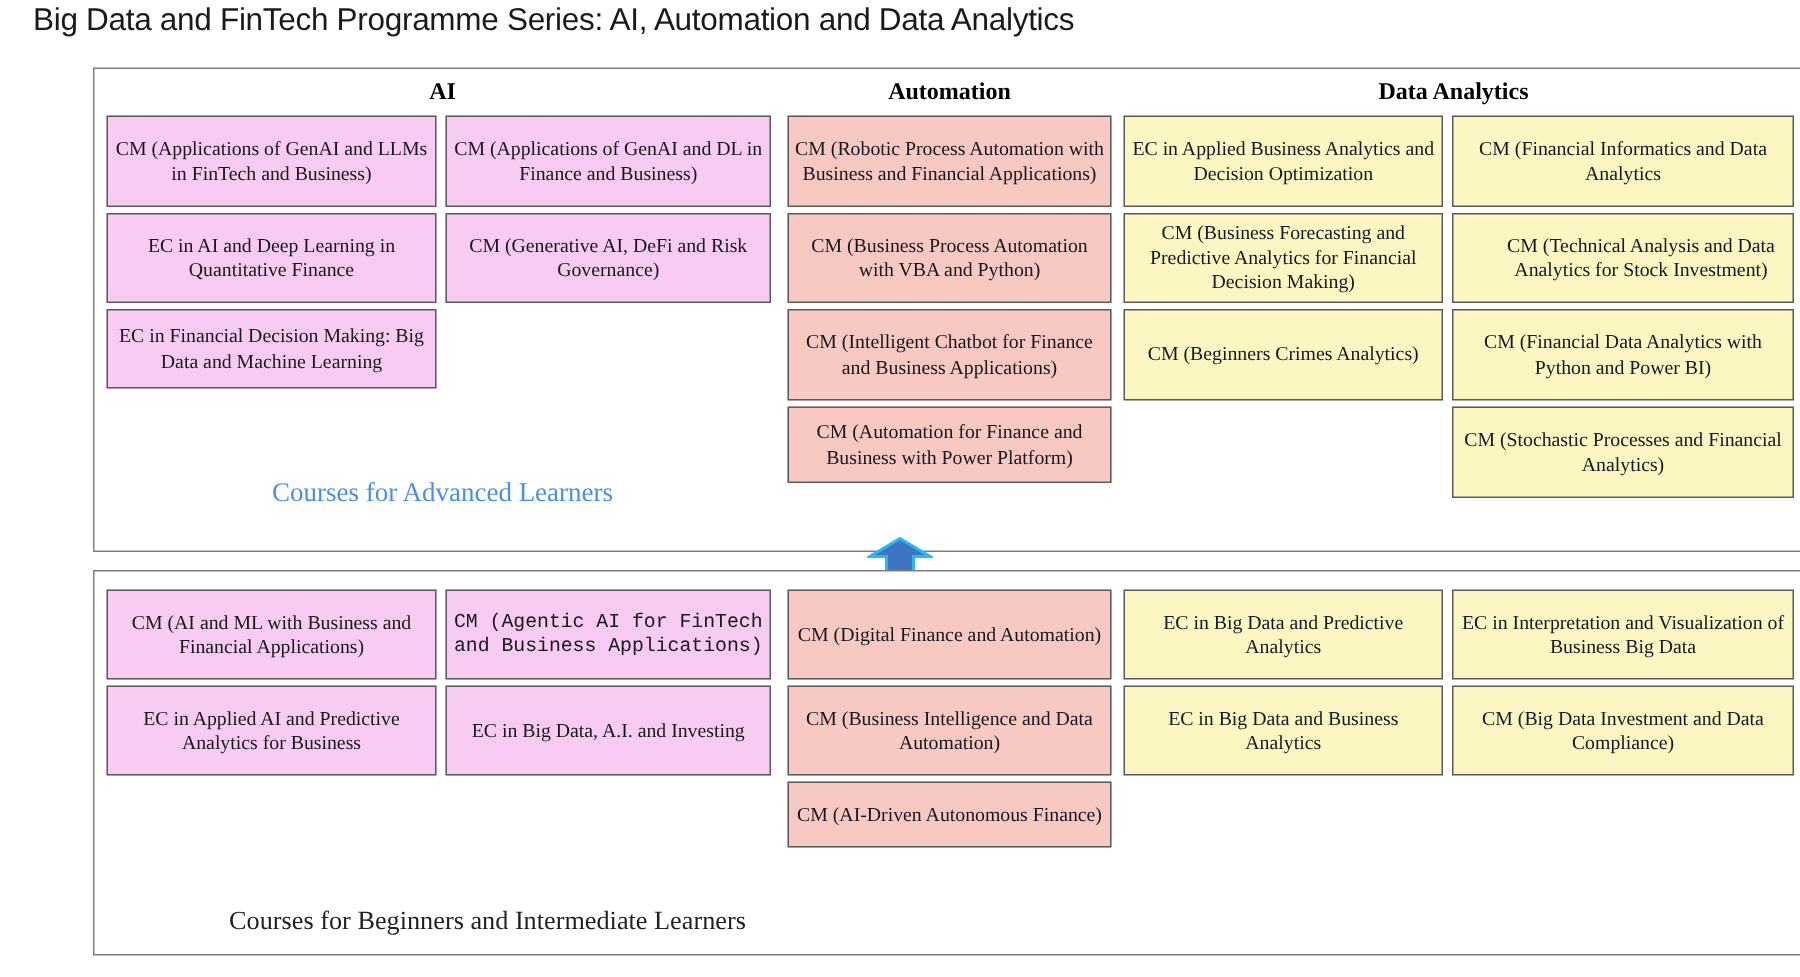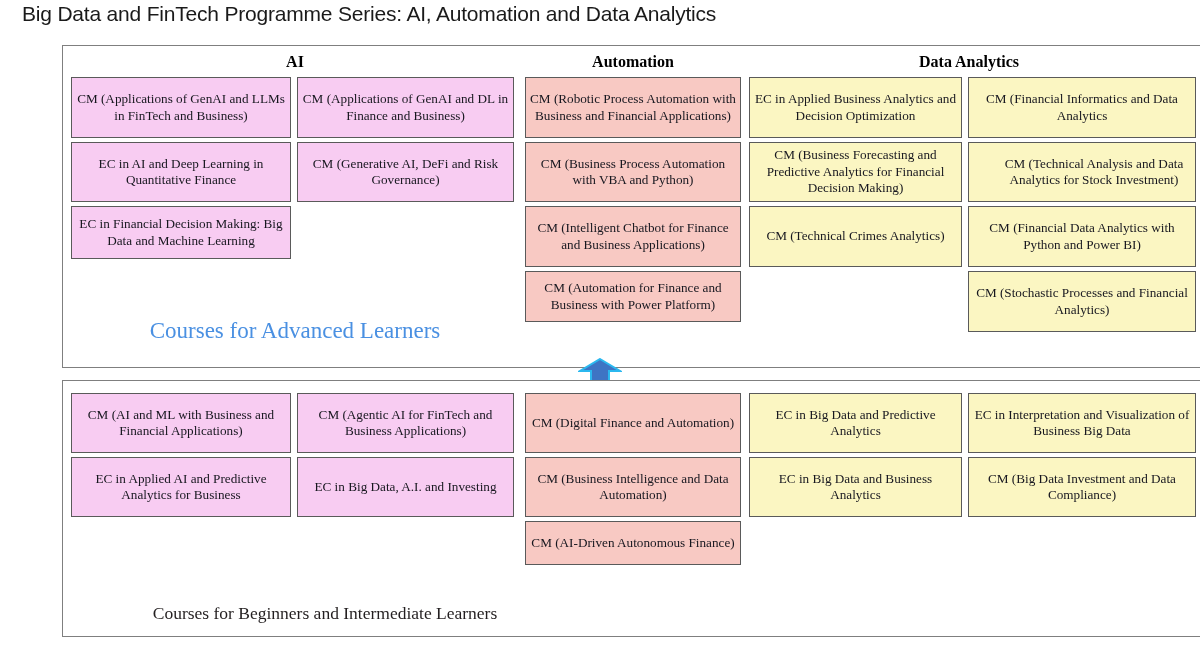--- a/index.html
+++ b/index.html
@@ -68,21 +68,21 @@
 
   
   .track-label{
     position:absolute;
     font-family:"Liberation Serif", serif;
     white-space:nowrap;
     transform:translateX(-50%);
   }
   #label-advanced{
     left:232px; top:272px;
-    font-size:23px;
+    font-size:18px;
     color:#4a90e2;
   }
   #label-beginner{
     left:262px; top:222px;
     font-size:17.5px;
     color:#231f20;
   }
 
   
   #flow-arrow{
@@ -109,40 +109,40 @@
   <div class="cell pink" style="left:234px;top:31px;  width:217px; height:61px;">CM (Applications of GenAI and DL in Finance and Business)</div>
   <div class="cell pink" style="left:234px;top:96px;  width:217px; height:60px;">CM (Generative AI, DeFi and Risk Governance)</div>
 
   <div class="cell salmon" style="left:462px;top:31px;  width:216px; height:61px;">CM (Robotic Process Automation with Business and Financial Applications)</div>
   <div class="cell salmon" style="left:462px;top:96px;  width:216px; height:60px;">CM (Business Process Automation with VBA and Python)</div>
   <div class="cell salmon" style="left:462px;top:160px; width:216px; height:61px;">CM (Intelligent Chatbot for Finance and Business Applications)</div>
   <div class="cell salmon" style="left:462px;top:225px; width:216px; height:51px;">CM (Automation for Finance and Business with Power Platform)</div>
 
   <div class="cell yellow" style="left:686px;top:31px;  width:213px; height:61px;">EC in Applied Business Analytics and Decision Optimization</div>
   <div class="cell yellow" style="left:686px;top:96px;  width:213px; height:60px;">CM (Business Forecasting and Predictive Analytics for Financial Decision Making)</div>
-  <div class="cell yellow" style="left:686px;top:160px; width:213px; height:61px;">CM (Technical Crimes Analytics)</div>
+  <div class="cell yellow" style="left:686px;top:160px; width:213px; height:61px;">CM (Beginners Crimes Analytics)</div>
 
   <div class="cell yellow" style="left:905px;top:31px;  width:228px; height:61px;">CM (Financial Informatics and Data Analytics</div>
   <div class="cell yellow" style="left:905px;top:96px;  width:228px; height:60px;padding-left:28px;">CM (Technical Analysis and Data Analytics for Stock Investment)</div>
   <div class="cell yellow" style="left:905px;top:160px; width:228px; height:61px;">CM (Financial Data Analytics with Python and Power BI)</div>
   <div class="cell yellow" style="left:905px;top:225px; width:228px; height:61px;">CM (Stochastic Processes and Financial Analytics)</div>
 
   <div class="track-label" id="label-advanced">Courses for Advanced Learners</div>
 </div>
 
 <svg id="flow-arrow" viewBox="0 0 44 26">
   <polygon points="22,1 42,13 31,13 31,25 13,25 13,13 2,13" fill="#3e74c4" stroke="#2bb8ef" stroke-width="2"></polygon>
 </svg>
 
 <div class="panel" id="panel-beginner">
 
   <div class="cell pink" style="left:8px;  top:12px;  width:220px; height:60px;">CM (AI and ML with Business and Financial Applications)</div>
   <div class="cell pink" style="left:8px;  top:76px;  width:220px; height:60px;">EC in Applied AI and Predictive Analytics for Business</div>
 
-  <div class="cell pink" style="left:234px;top:12px;  width:217px; height:60px;">CM (Agentic AI for FinTech and Business Applications)</div>
+  <div class="cell pink" style="left:234px;top:12px;  width:217px; height:60px;font-family:Liberation Mono, monospace;">CM (Agentic AI for FinTech and Business Applications)</div>
   <div class="cell pink" style="left:234px;top:76px;  width:217px; height:60px;">EC in Big Data, A.I. and Investing</div>
 
   <div class="cell salmon" style="left:462px;top:12px;  width:216px; height:60px;">CM (Digital Finance and Automation)</div>
   <div class="cell salmon" style="left:462px;top:76px;  width:216px; height:60px;">CM (Business Intelligence and Data Automation)</div>
   <div class="cell salmon" style="left:462px;top:140px; width:216px; height:44px;">CM (AI-Driven Autonomous Finance)</div>
 
   <div class="cell yellow" style="left:686px;top:12px;  width:213px; height:60px;">EC in Big Data and Predictive Analytics</div>
   <div class="cell yellow" style="left:686px;top:76px;  width:213px; height:60px;">EC in Big Data and Business Analytics</div>
 
   <div class="cell yellow" style="left:905px;top:12px;  width:228px; height:60px;">EC in Interpretation and Visualization of Business Big Data</div>

